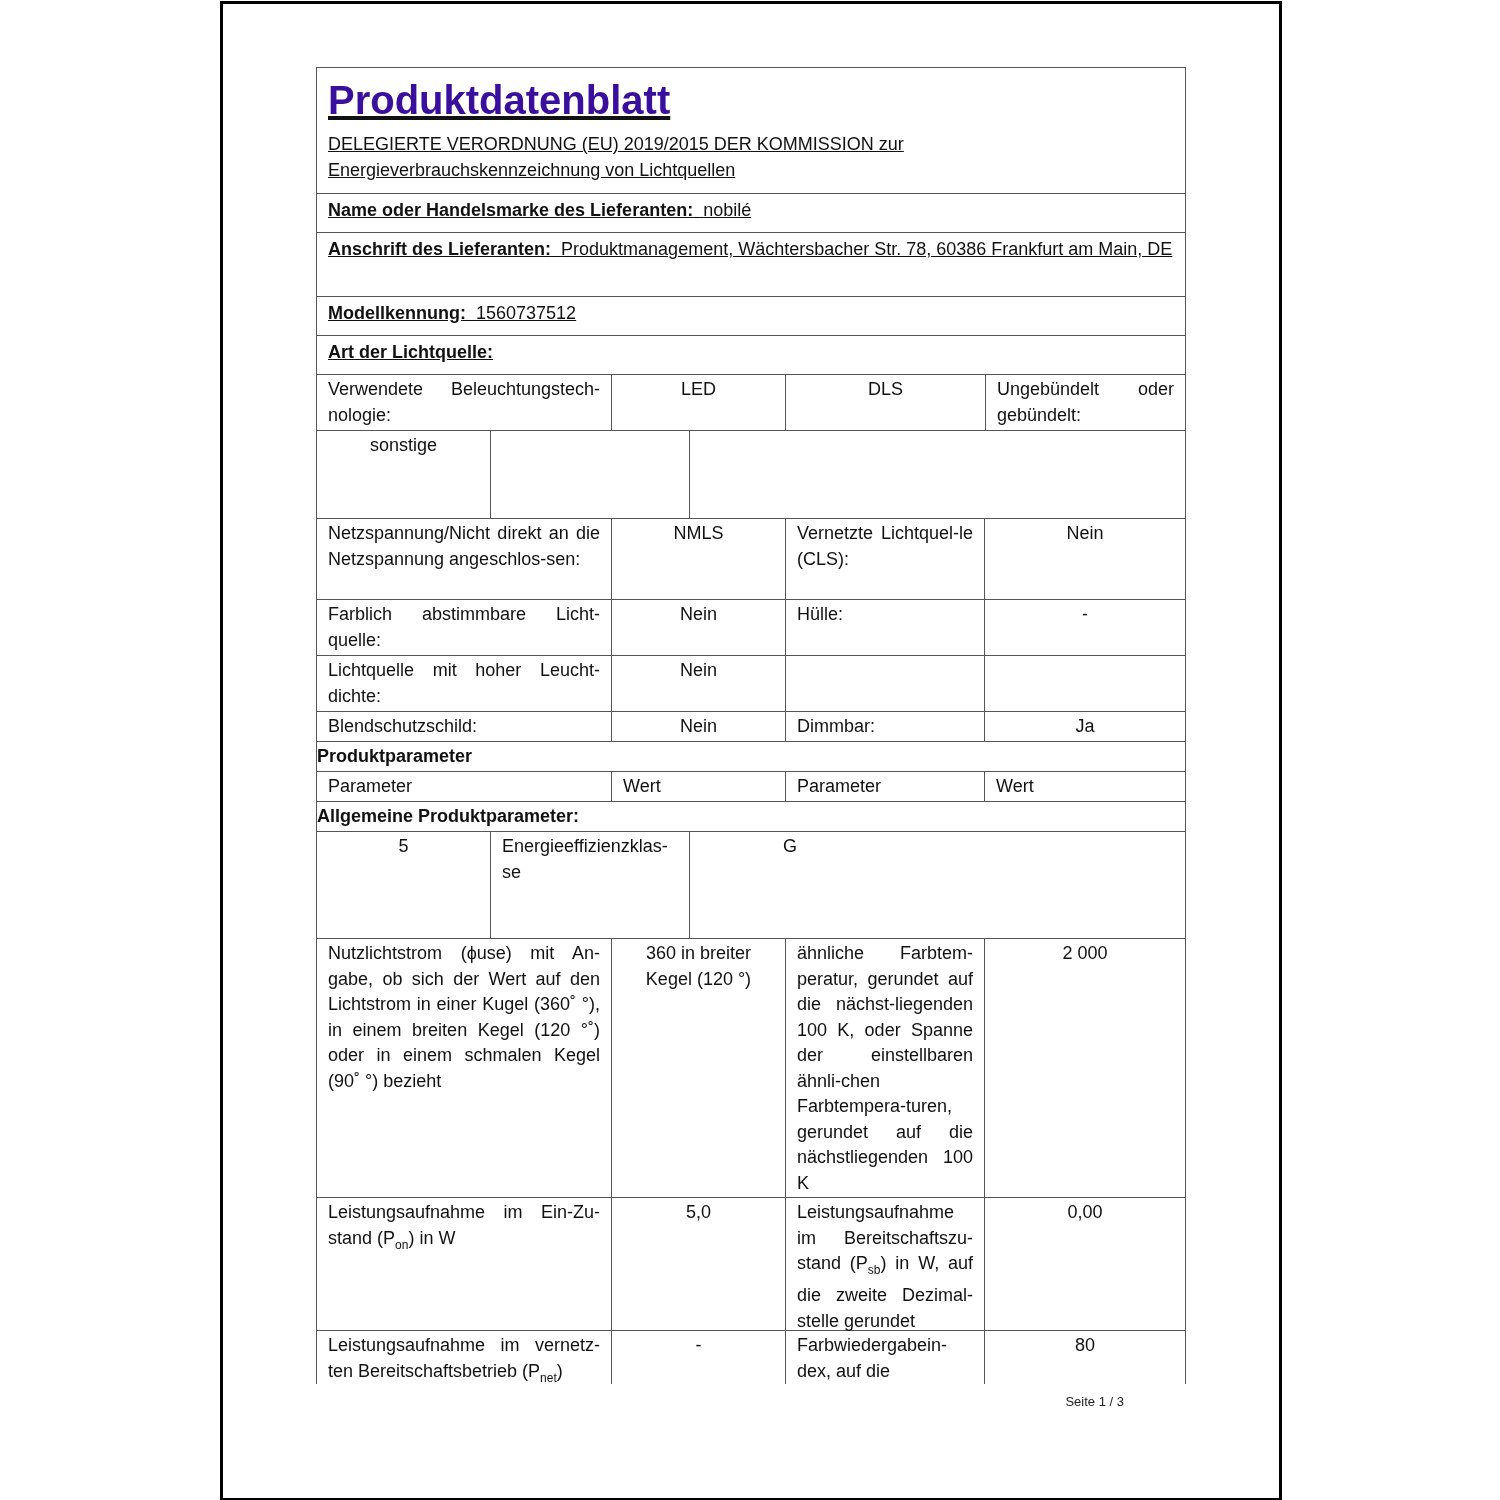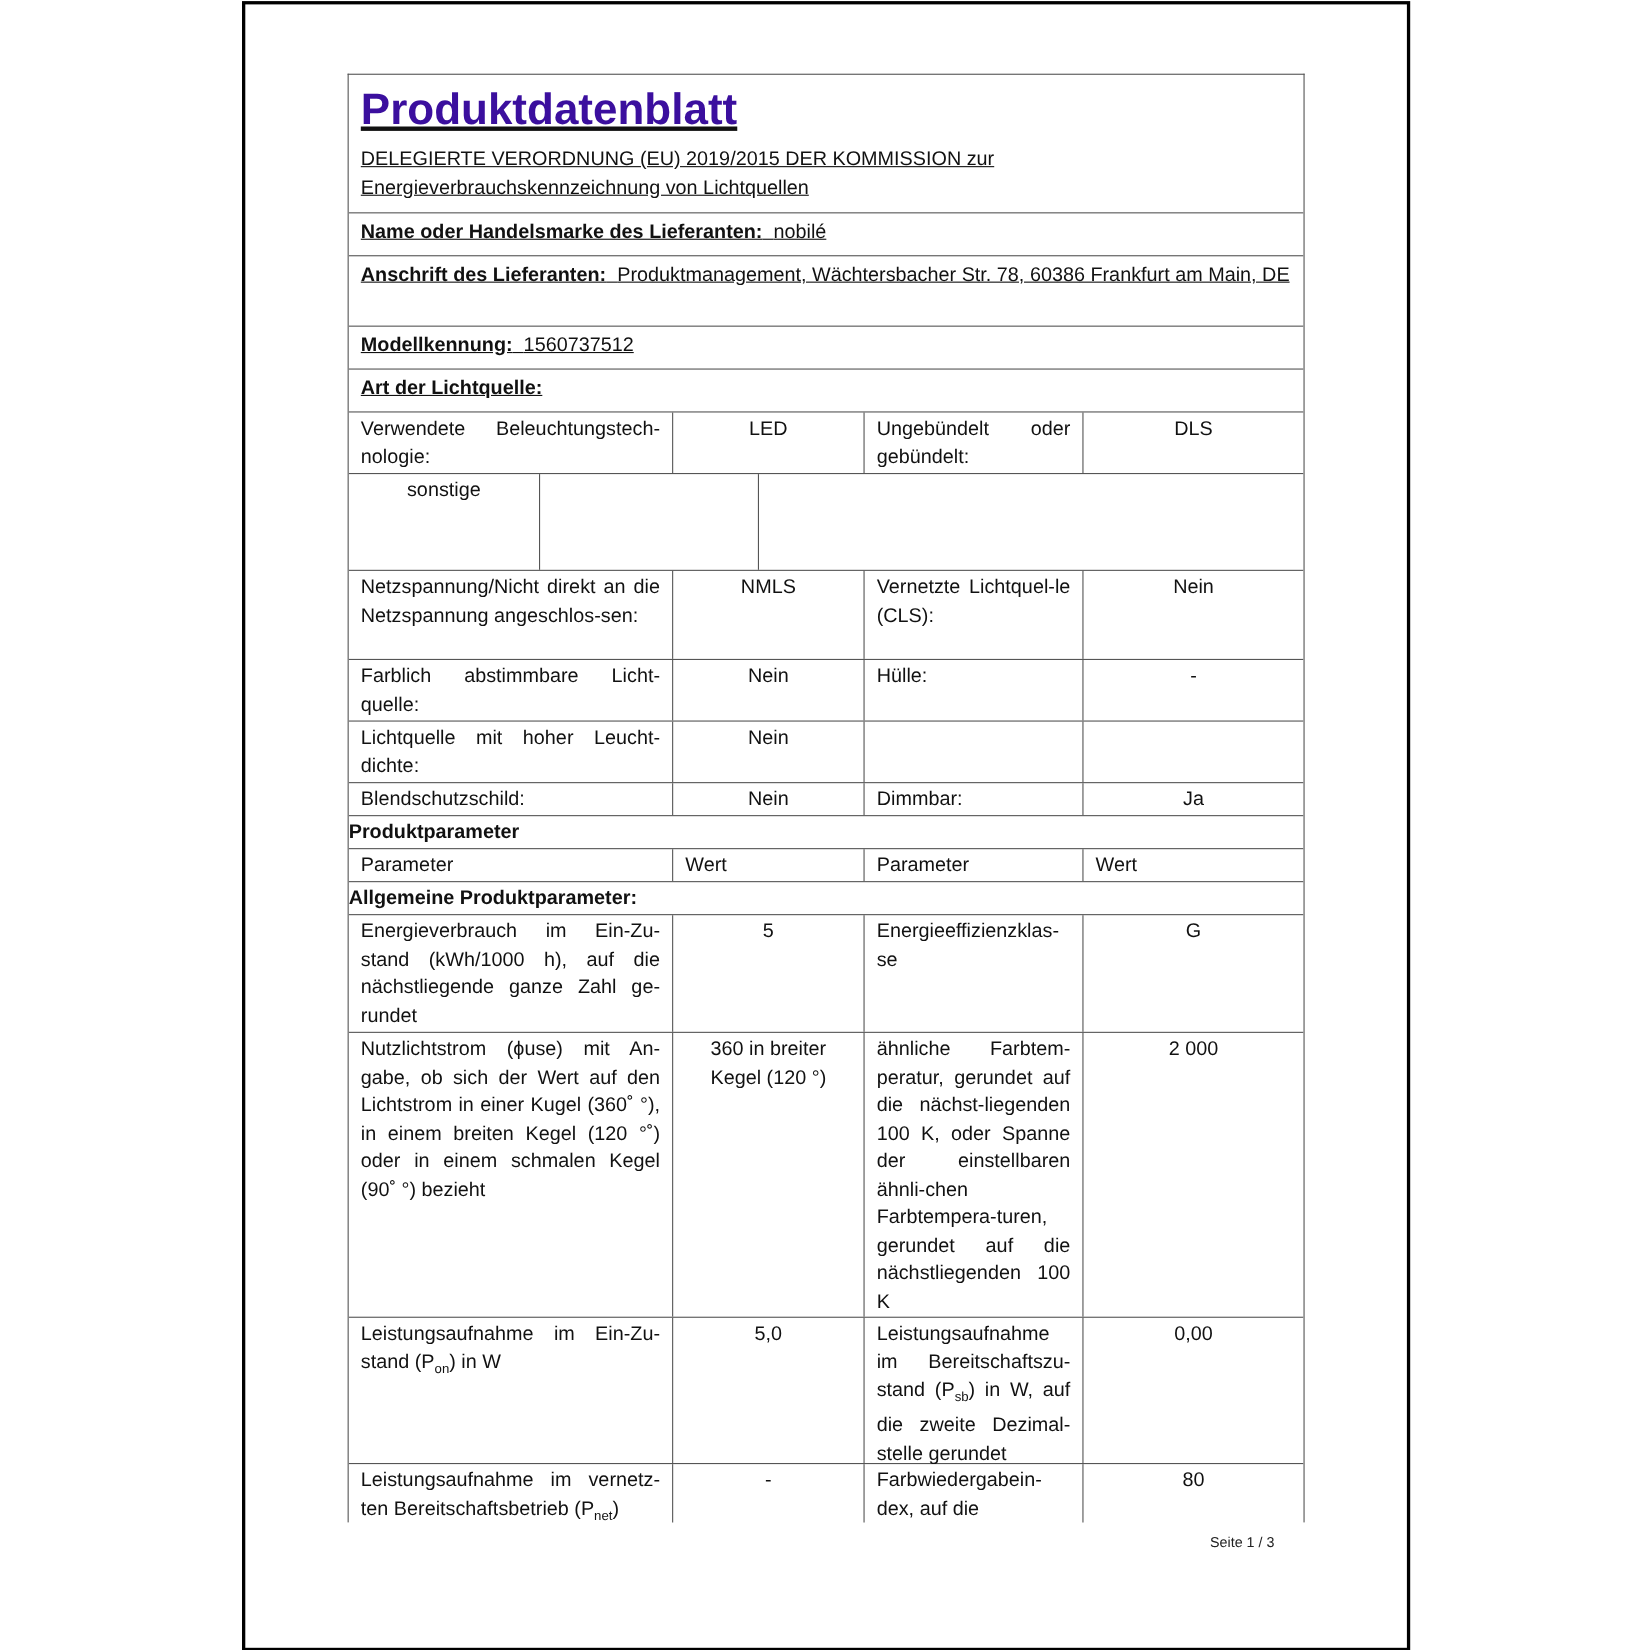--- a/index.html
+++ b/index.html
@@ -15,21 +15,21 @@
   .sub { font-size:18px; line-height:25.5px; }
   .lbl { font-weight:bold; }
   .c { box-sizing:border-box; padding:2px 11px; font-size:18px; line-height:25.5px; border-right:1px solid #555; }
   .c:last-child { border-right:none; }
   .c1 { width:295px; text-align:justify; }
   .c2 { width:174px; text-align:center; }
   .c3 { width:199px; text-align:justify; }
   .c4 { width:200px; text-align:center; }
   .c2.left, .c4.left { text-align:left; }
   .center { font-weight:bold; width:100%; padding:2px 0; font-size:18px; line-height:25.5px; }
-  .footer { position:absolute; left:1100px; top:1394px; width:84px; text-align:left;
+  .footer { position:absolute; left:1040px; top:1394px; width:84px; text-align:right;
             font-size:13px; color:#222; }
   sub { font-size:12px; }
 </style>
 </head>
 <body>
 
 <div class="page"></div>
 
 <div class="sheet">
 
@@ -62,22 +62,22 @@
     </div>
   </div>
 
   <div class="row" style="height:39px;">
     <div class="full lbl">Art der Lichtquelle:</div>
   </div>
 
   <div class="row" style="height:56px;">
     <div class="c c1">Verwendete Beleuchtungstech-nologie:</div>
     <div class="c c2">LED</div>
+    <div class="c c4">DLS</div>
     <div class="c c3">Ungebündelt oder gebündelt:</div>
-    <div class="c c4">DLS</div>
   </div>
   <div class="row" style="height:88px;">
     <div class="c c2">sonstige</div>
     <div class="c c3"></div>
     <div class="c c4"></div>
   </div>
   <div class="row" style="height:81px;">
     <div class="c c1">Netzspannung/Nicht direkt an die Netzspannung angeschlos-sen:</div>
     <div class="c c2">NMLS</div>
     <div class="c c3">Vernetzte Lichtquel-le (CLS):</div>
@@ -111,21 +111,20 @@
     <div class="c c2 left">Wert</div>
     <div class="c c3" style="text-align:left;">Parameter</div>
     <div class="c c4 left">Wert</div>
   </div>
 
   <div class="row" style="height:30px;">
     <div class="center">Allgemeine Produktparameter:</div>
   </div>
 
   <div class="row" style="height:107px;">
-    <div class="c c1">Energieverbrauch im Ein-Zu-stand (kWh/1000 h), auf die nächstliegende ganze Zahl ge-rundet</div>
     <div class="c c2">5</div>
     <div class="c c3">Energieeffizienzklas-se</div>
     <div class="c c4">G</div>
   </div>
 
   <div class="row" style="height:259px;">
     <div class="c c1">Nutzlichtstrom (ϕuse) mit An-gabe, ob sich der Wert auf den Lichtstrom in einer Kugel (360˚ °), in einem breiten Kegel (120 °˚) oder in einem schmalen Kegel (90˚ °) bezieht</div>
     <div class="c c2">360 in breiter Kegel (120 °)</div>
     <div class="c c3">ähnliche Farbtem-peratur, gerundet auf die nächst-liegenden 100 K, oder Spanne der einstellbaren ähnli-chen Farbtempera-turen, gerundet auf die nächstliegenden 100 K</div>
     <div class="c c4">2 000</div>

